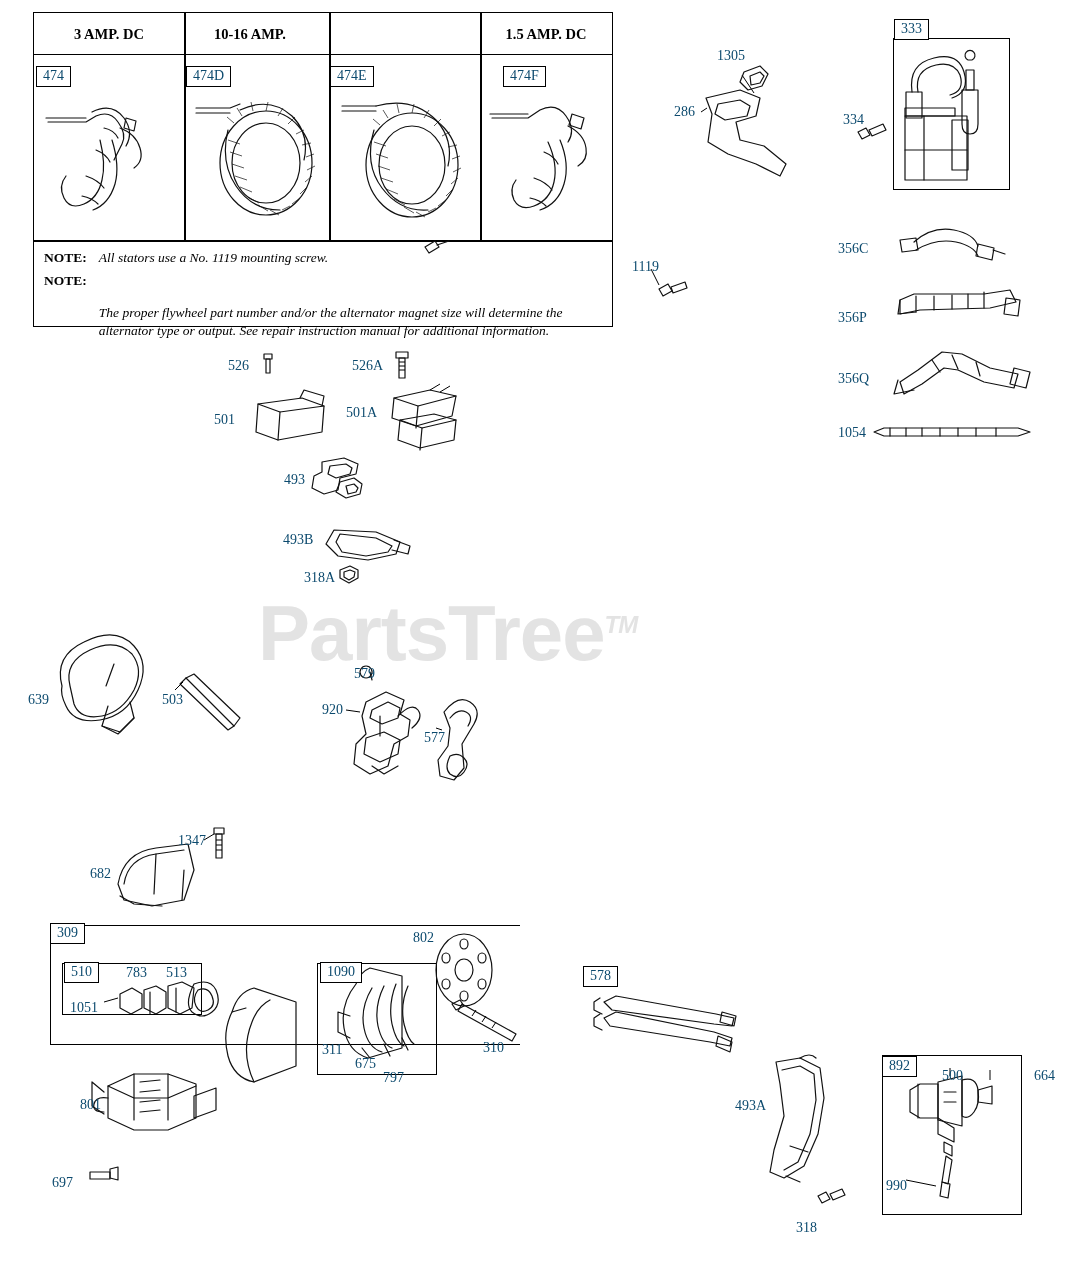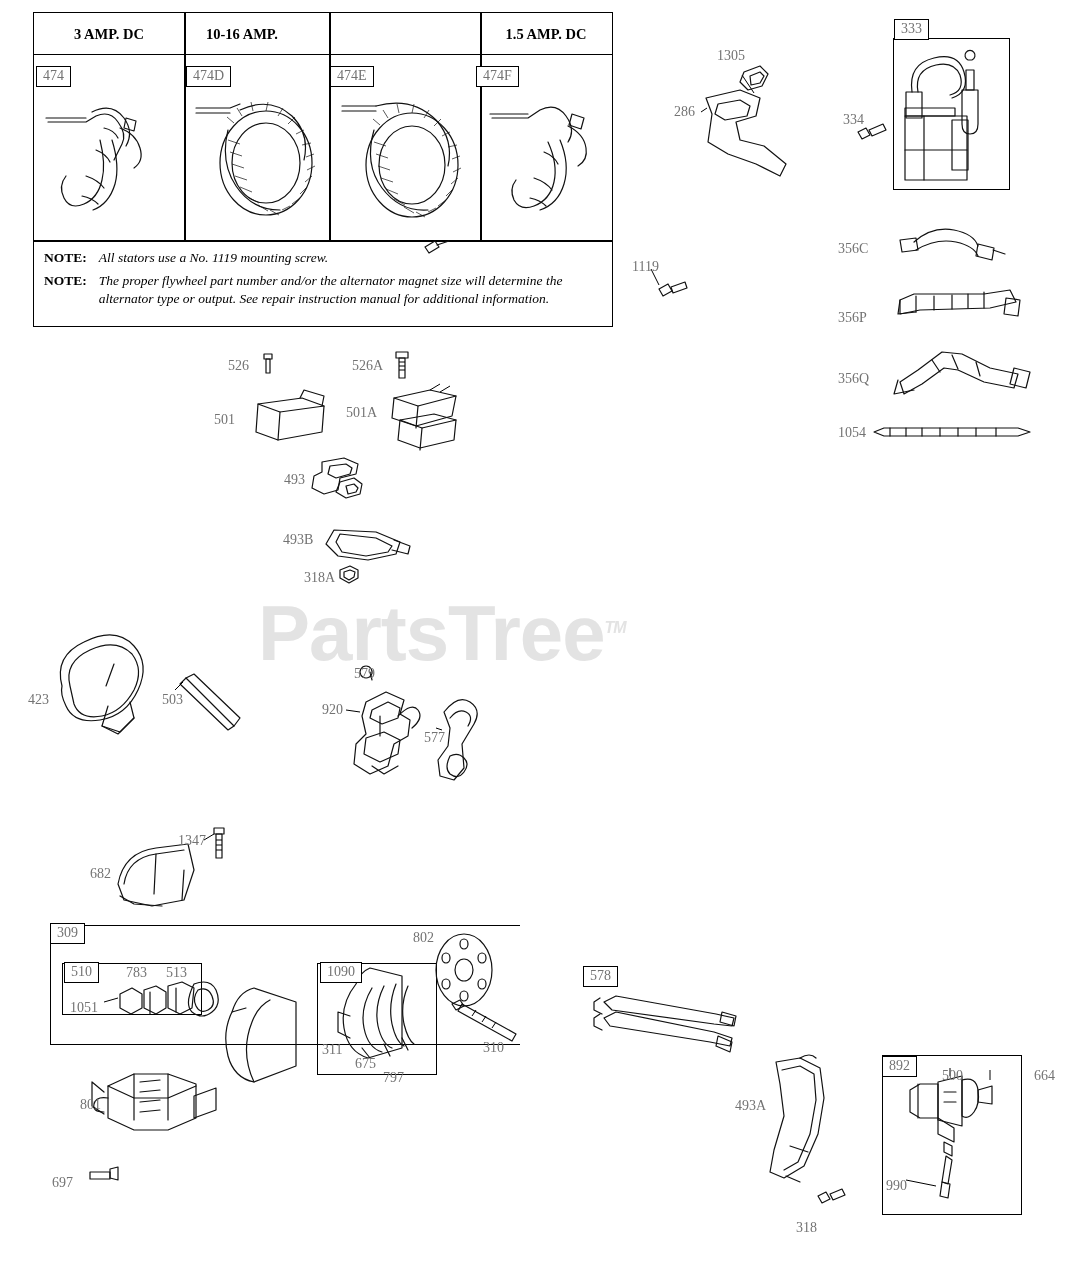--- a/index.html
+++ b/index.html
@@ -11,21 +11,21 @@
     position:relative;
     overflow:hidden;
   }
   .canvas{position:absolute;left:0;top:0;width:1072px;height:1280px;}
 
   
   .lbl{
     position:absolute;
     font-family:"Liberation Serif", serif;
     font-size:14px;
-    color:#737373;
+    color:#0c4a6e;
     white-space:nowrap;
   }
   .boxed{
     border:1.5px solid #000;
     padding:2px 6px 3px 6px;
     background:#fff;
     font-size:14px;
     line-height:1;
   }
   .plain{font-size:14px;}
@@ -85,55 +85,55 @@
   
   .wm{
     position:absolute;left:258px;top:588px;
     font-family:"Liberation Sans", sans-serif;
     font-weight:bold;
     font-size:78px;
     color:#e3e3e3;
     letter-spacing:-1px;
     user-select:none;
   }
-  .wm .tm{font-size:16px;vertical-align:super;font-style:italic;}
+  .wm .tm{font-size:24px;vertical-align:super;font-style:italic;}
 
   svg{position:absolute;left:0;top:0;overflow:visible;}
   .ln{stroke:#000;stroke-width:1;fill:none;}
   .pt{fill:none;stroke:#111;stroke-width:1.2;stroke-linejoin:round;stroke-linecap:round;}
   .hatch{stroke:#111;stroke-width:0.7;}
 </style>
 </head>
 <body>
 
 <div class="canvas">
 
   <div class="wm">
     <span>PartsTree</span><span class="tm">TM</span>
   </div>
 
   <div class="table">
     <div class="thead">
       <div class="thcell" style="left:0;width:150px;">3 AMP. DC</div>
-      <div class="thcell" style="left:146px;width:124px;">10-16 AMP.</div>
+      <div class="thcell" style="left:154px;width:124px;">10-16 AMP.</div>
       <div class="thcell" style="left:447px;width:130px;">1.5 AMP. DC</div>
     </div>
     <div class="vline" style="left:150px;height:228px;"></div>
     <div class="vline" style="left:295px;height:228px;"></div>
     <div class="vline" style="left:446px;height:228px;"></div>
     <div class="noteline" style="top:227px;"></div>
 
     <div class="notes">
       <div class="note-row">
         <span class="nlabel">NOTE:</span>
         <span class="note-body">All stators use a No. 1119 mounting screw.</span>
       </div>
       <div class="note-row">
         <span class="nlabel">NOTE:</span>
-        <span class="note-body" style="display:block;text-indent:0;padding-left:0;">The proper flywheel part number and/or the alternator magnet size will determine the alternator type or output. See repair instruction manual for additional information.</span>
+        <span class="note-body" style="display:block;text-indent:0;padding-left:0;margin-top:32px;">The proper flywheel part number and/or the alternator magnet size will determine the alternator type or output. See repair instruction manual for additional information.</span>
       </div>
     </div>
   </div>
 
   <div class="box333"></div>
   <div class="bracket309"></div>
   <div class="box510"></div>
   <div class="box1090"></div>
   <div class="box892"></div>
 
@@ -455,42 +455,42 @@
       <path class="pt" d="M942 1182 l8 2 l-2 14 l-8 -2 z"></path>
       <path class="ln" d="M906 1180 l30 6"></path>
       <path class="ln" d="M950 1076 l0 -8 M990 1080 l0 -10"></path>
     </g>
 
   </svg>
 
   <div class="lbl boxed" style="left:36px;top:66px;">474</div>
   <div class="lbl boxed" style="left:186px;top:66px;">474D</div>
   <div class="lbl boxed" style="left:330px;top:66px;">474E</div>
-  <div class="lbl boxed" style="left:476px;top:66px;">474F</div>
+  <div class="lbl boxed" style="left:503px;top:66px;">474F</div>
 
   <div class="lbl plain" style="left:632px;top:259px;">1119</div>
   <div class="lbl plain" style="left:674px;top:104px;">286</div>
   <div class="lbl plain" style="left:717px;top:48px;">1305</div>
   <div class="lbl boxed" style="left:894px;top:19px;">333</div>
   <div class="lbl plain" style="left:843px;top:112px;">334</div>
 
   <div class="lbl plain" style="left:838px;top:241px;">356C</div>
   <div class="lbl plain" style="left:838px;top:310px;">356P</div>
   <div class="lbl plain" style="left:838px;top:371px;">356Q</div>
   <div class="lbl plain" style="left:838px;top:425px;">1054</div>
 
   <div class="lbl plain" style="left:228px;top:358px;">526</div>
   <div class="lbl plain" style="left:352px;top:358px;">526A</div>
   <div class="lbl plain" style="left:214px;top:412px;">501</div>
   <div class="lbl plain" style="left:346px;top:405px;">501A</div>
   <div class="lbl plain" style="left:284px;top:472px;">493</div>
   <div class="lbl plain" style="left:283px;top:532px;">493B</div>
   <div class="lbl plain" style="left:304px;top:570px;">318A</div>
 
-  <div class="lbl plain" style="left:28px;top:692px;">423</div>
+  <div class="lbl plain" style="left:28px;top:692px;">639</div>
   <div class="lbl plain" style="left:162px;top:692px;">503</div>
   <div class="lbl plain" style="left:334px;top:666px;margin-left:20px;">579</div>
   <div class="lbl plain" style="left:322px;top:702px;">920</div>
   <div class="lbl plain" style="left:424px;top:730px;">577</div>
 
   <div class="lbl plain" style="left:90px;top:866px;">682</div>
   <div class="lbl plain" style="left:178px;top:833px;">1347</div>
 
   <div class="lbl boxed" style="left:50px;top:923px;">309</div>
   <div class="lbl boxed" style="left:64px;top:962px;">510</div>

